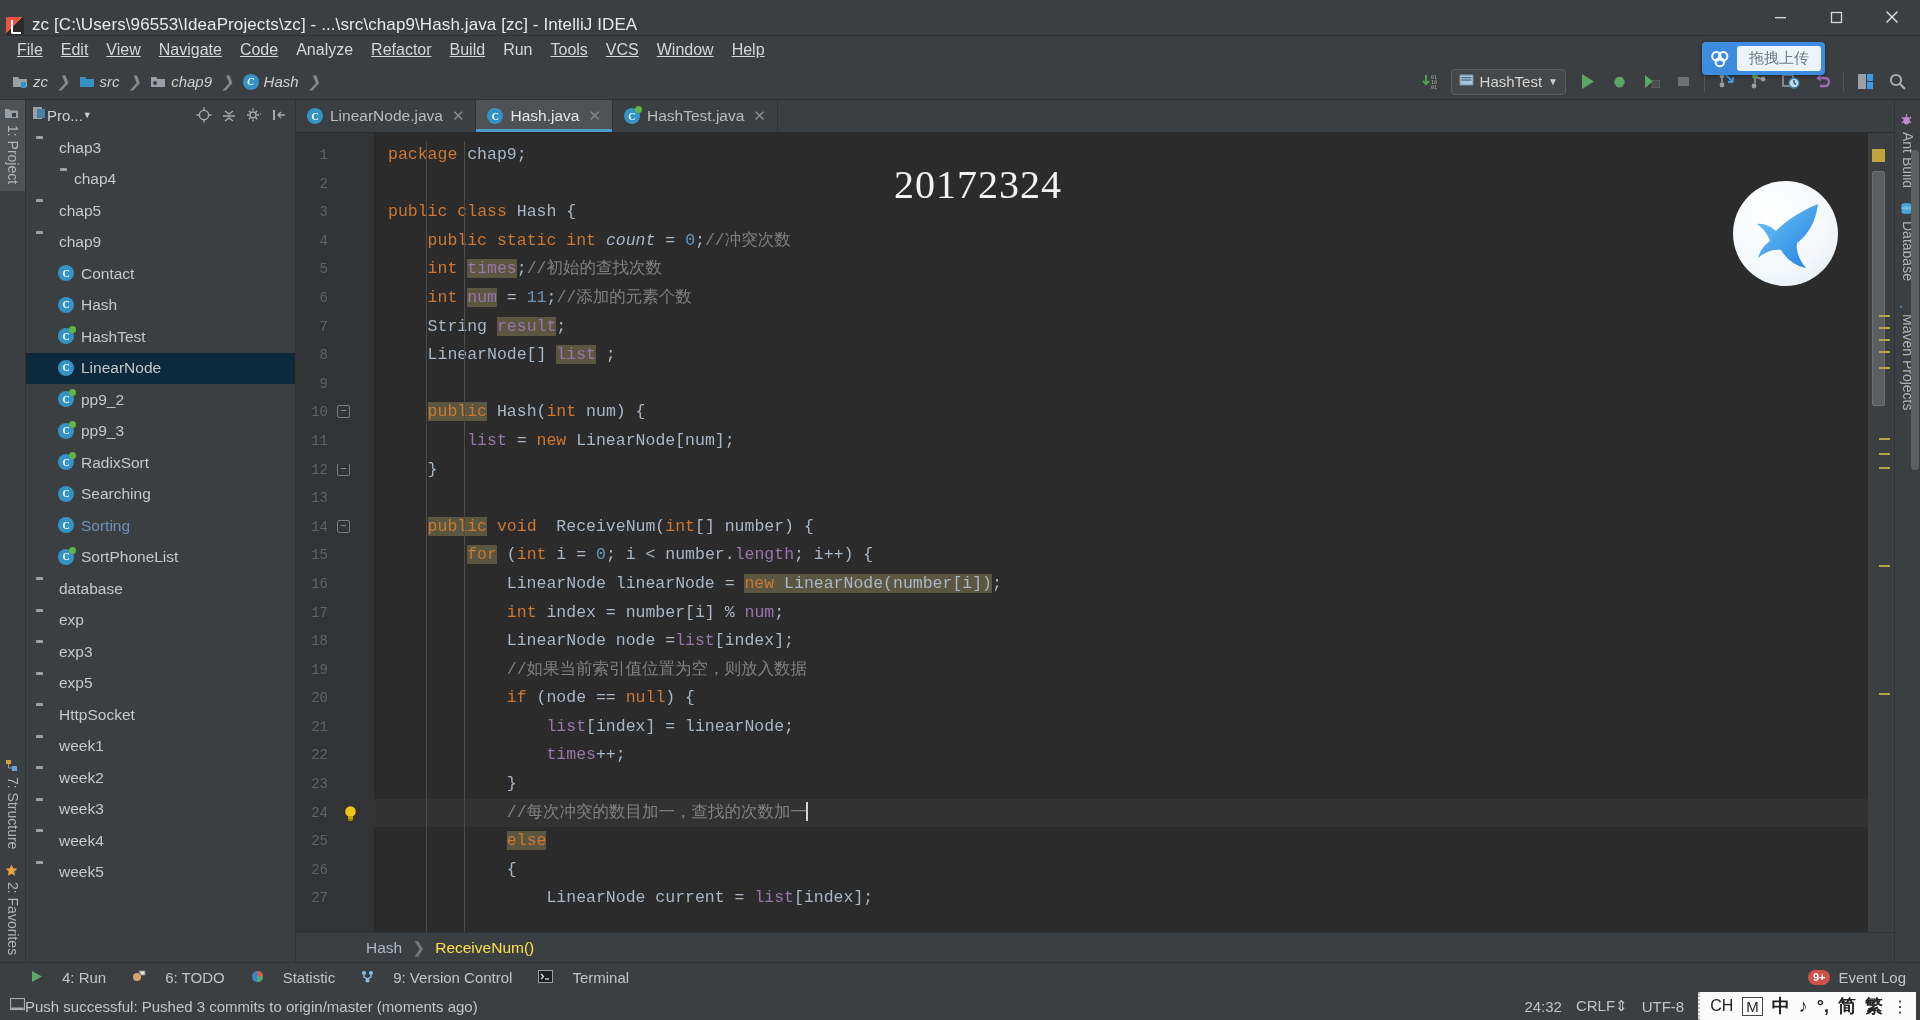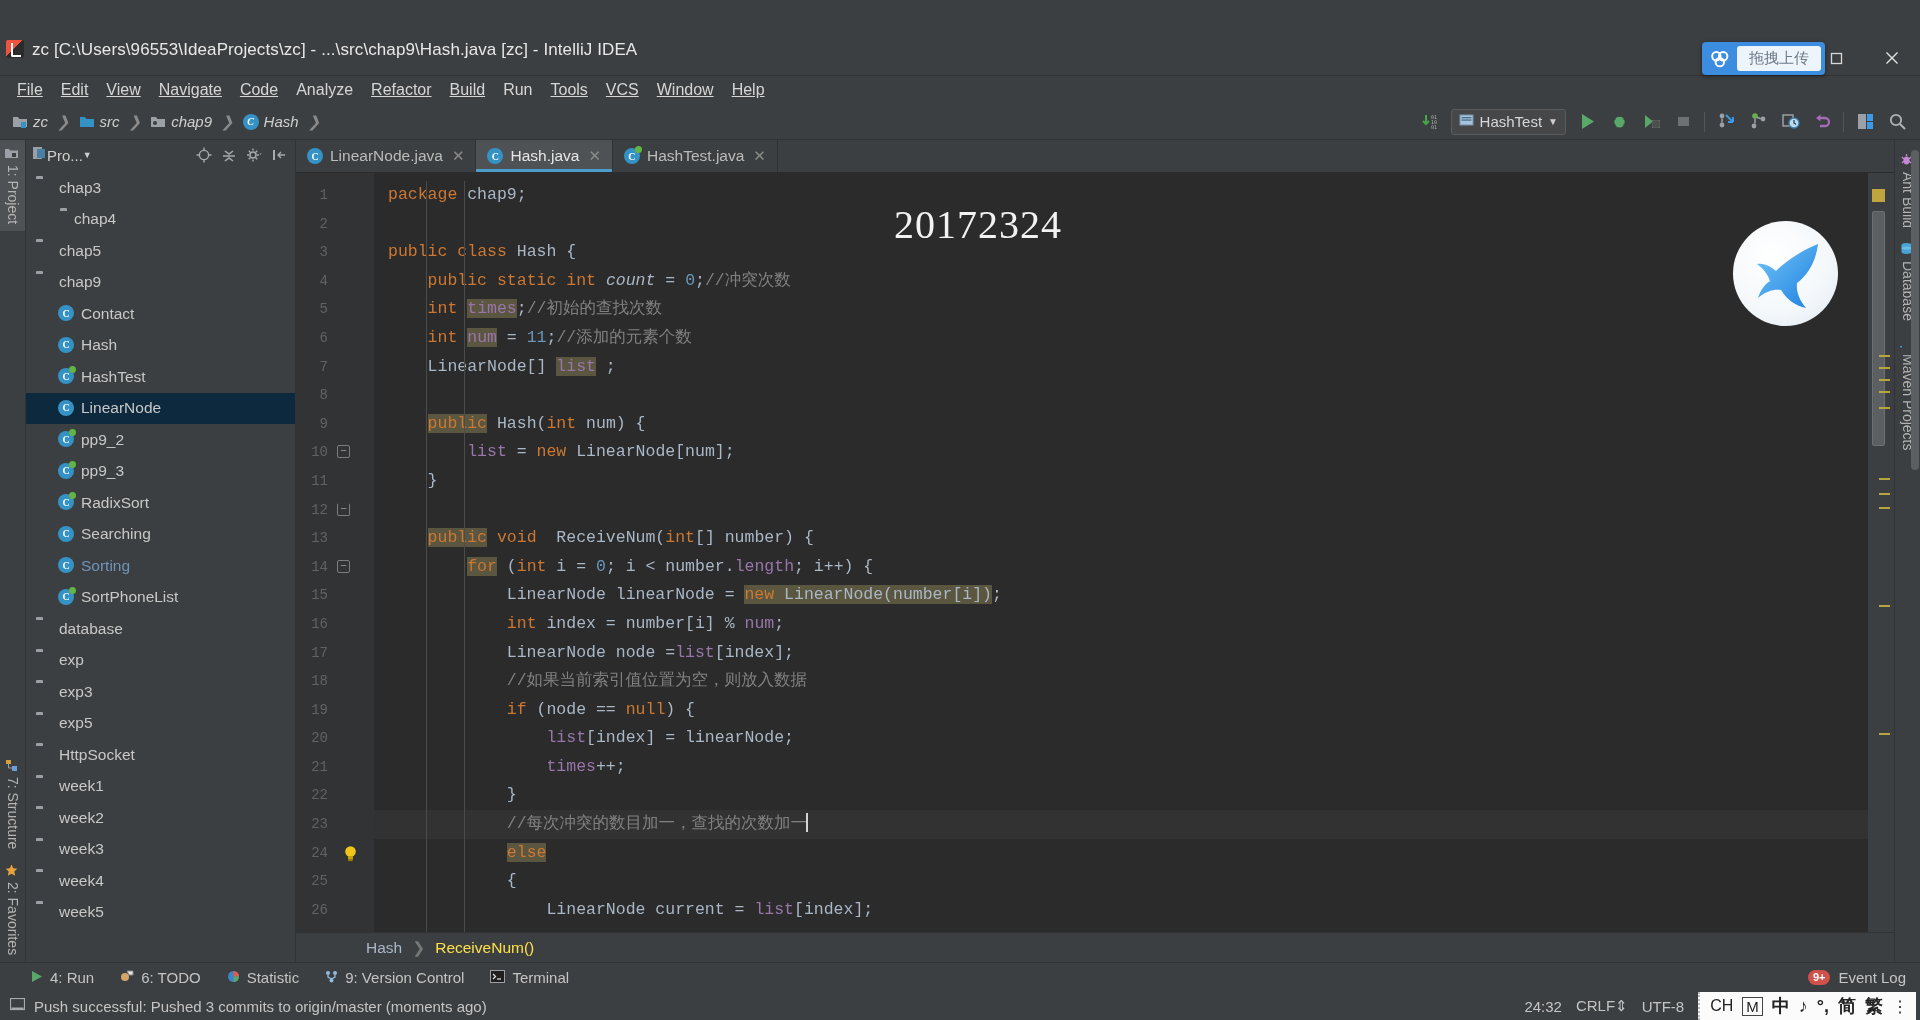--- a/index.html
+++ b/index.html
@@ -7,22 +7,22 @@
     width: 1920px; height: 1020px;
     background: #3c3f41;
     font-family: "Liberation Sans", sans-serif;
     overflow: hidden;
     color: #bbbbbb;
   }
   .app { position: relative; width: 1920px; height: 1020px; display: flex; flex-direction: column; }
 
   
   .titlebar {
-    height: 36px; background: #3c3f41; display: flex; align-items: flex-start;
-    flex: none; border-bottom: 1px solid #323232; margin-top: 40px;
+    height: 36px; background: #3c3f41; display: flex; align-items: flex-end;
+    flex: none; border-bottom: 1px solid #323232;
   }
   .title-icon {
     width: 18px; height: 18px; margin: 0 8px 0 6px; flex: none; position: relative;
     background: linear-gradient(135deg,#f0533d 0%,#f0533d 45%,#2b2b2b 45%,#2b2b2b 100%);
     border-radius: 2px;
   }
   .title-icon::after{
     content:""; position:absolute; left:5px; top:3px; width:8px; height:12px;
     border-left:2px solid #fff; border-bottom:2px solid #fff; border-radius:0 0 0 2px;
   }
@@ -234,33 +234,33 @@
   }
   .editor-crumb .c1 { color:#a9b7c6; }
   .editor-crumb .arrow { color:#777; margin: 0 10px; }
   .editor-crumb .c2 { color:#fde047; }
 
   
   .twbar {
     height: 30px; background:#3c3f41; display:flex; align-items:center; flex:none;
     padding-left: 30px; gap: 26px; border-top:1px solid #313335;
   }
-  .tw { display:flex; align-items:center; gap:7px; font-size:15px; color:#c4c4c4; }
+  .tw { display:flex; align-items:center; gap:19px; font-size:15px; color:#c4c4c4; }
   .tw-right { margin-left:auto; display:flex; align-items:center; gap:8px; padding-right:14px;}
   .badge {
     background:#d0504a; color:#fff; font-size:11px; font-weight:bold;
     border-radius:9px; padding:1px 5px; line-height:13px;
   }
 
   
   .statusbar {
     height: 28px; background:#3c3f41; display:flex; align-items:center; flex:none;
     font-size:15px; color:#c4c4c4; padding-left: 10px;
   }
-  .status-msg { display:flex; align-items:flex-start; gap:9px; }
+  .status-msg { display:flex; align-items:flex-start; }
   .st-right { margin-left:auto; display:flex; align-items:center; gap:14px; padding-right:4px;}
   .ime {
     display:flex; align-items:center; gap:9px; background:#fbfbfb; color:#222;
     height:28px; padding:0 8px 0 10px; font-size:16px;
     border-left: 2px dotted #b9b9b9;
   }
   .ime .boxed { border:1px solid #444; padding:0 3px; font-size:15px; line-height:17px;}
   .ime .big { font-size:18px; font-weight:bold; }
 </style>
 </head>
@@ -710,20 +710,21 @@
               </defs>
               <path d="M78 16 C63 22 47 32 36 43 C30 38 24 35 17 36 C24 41 28 47 30 53 C24 57 20 63 18 70 C26 63 34 61 41 62 C47 72 56 78 66 80 C59 72 56 63 57 55 C68 47 76 33 78 16 Z" fill="url(#bg)"></path>
             </svg>
           </div>
         <div class="cl"><span class="k">package</span><span class="txt"> chap9;</span></div>
             <div class="cl">&nbsp;</div>
             <div class="cl"><span class="k">public</span><span class="txt"> </span><span class="k">class</span><span class="txt"> Hash {</span></div>
             <div class="cl"><span class="txt">    </span><span class="k">public</span><span class="txt"> </span><span class="k">static</span><span class="txt"> </span><span class="k">int</span><span class="txt"> </span><span class="ital">count</span><span class="txt"> = </span><span class="num">0</span><span class="txt">;</span><span class="cmt">//冲突次数</span></div>
             <div class="cl"><span class="txt">    </span><span class="k">int</span><span class="txt"> </span><span class="fld-hl">times</span><span class="txt">;</span><span class="cmt">//初始的查找次数</span></div>
             <div class="cl"><span class="txt">    </span><span class="k">int</span><span class="txt"> </span><span class="fld-hl">num</span><span class="txt"> = </span><span class="num">11</span><span class="txt">;</span><span class="cmt">//添加的元素个数</span></div>
+            <div class="cl"><span class="txt">    String </span><span class="fld-hl">result</span><span class="txt">;</span></div>
             <div class="cl"><span class="txt">    LinearNode[] </span><span class="fld-hl">list</span><span class="txt"> ;</span></div>
             <div class="cl">&nbsp;</div>
             <div class="cl"><span class="txt">    </span><span class="k-hl">public</span><span class="txt"> Hash(</span><span class="k">int</span><span class="txt"> num) {</span></div>
             <div class="cl"><span class="txt">        </span><span class="fld">list</span><span class="txt"> = </span><span class="k">new</span><span class="txt"> LinearNode[num];</span></div>
             <div class="cl"><span class="txt">    }</span></div>
             <div class="cl">&nbsp;</div>
             <div class="cl"><span class="txt">    </span><span class="k-hl">public</span><span class="txt"> </span><span class="k">void</span><span class="txt">  ReceiveNum(</span><span class="k">int</span><span class="txt">[] number) {</span></div>
             <div class="cl"><span class="txt">        </span><span class="k-hl">for</span><span class="txt"> (</span><span class="k">int</span><span class="txt"> i = </span><span class="num">0</span><span class="txt">; i &lt; number.</span><span class="fld">length</span><span class="txt">; i++) {</span></div>
             <div class="cl"><span class="txt">            LinearNode linearNode = </span><span class="k newhl">new</span><span class="typ newhl"> LinearNode(number[i])</span><span class="txt">;</span></div>
             <div class="cl"><span class="txt">            </span><span class="k">int</span><span class="txt"> index = number[i] % </span><span class="fld">num</span><span class="txt">;</span></div>

